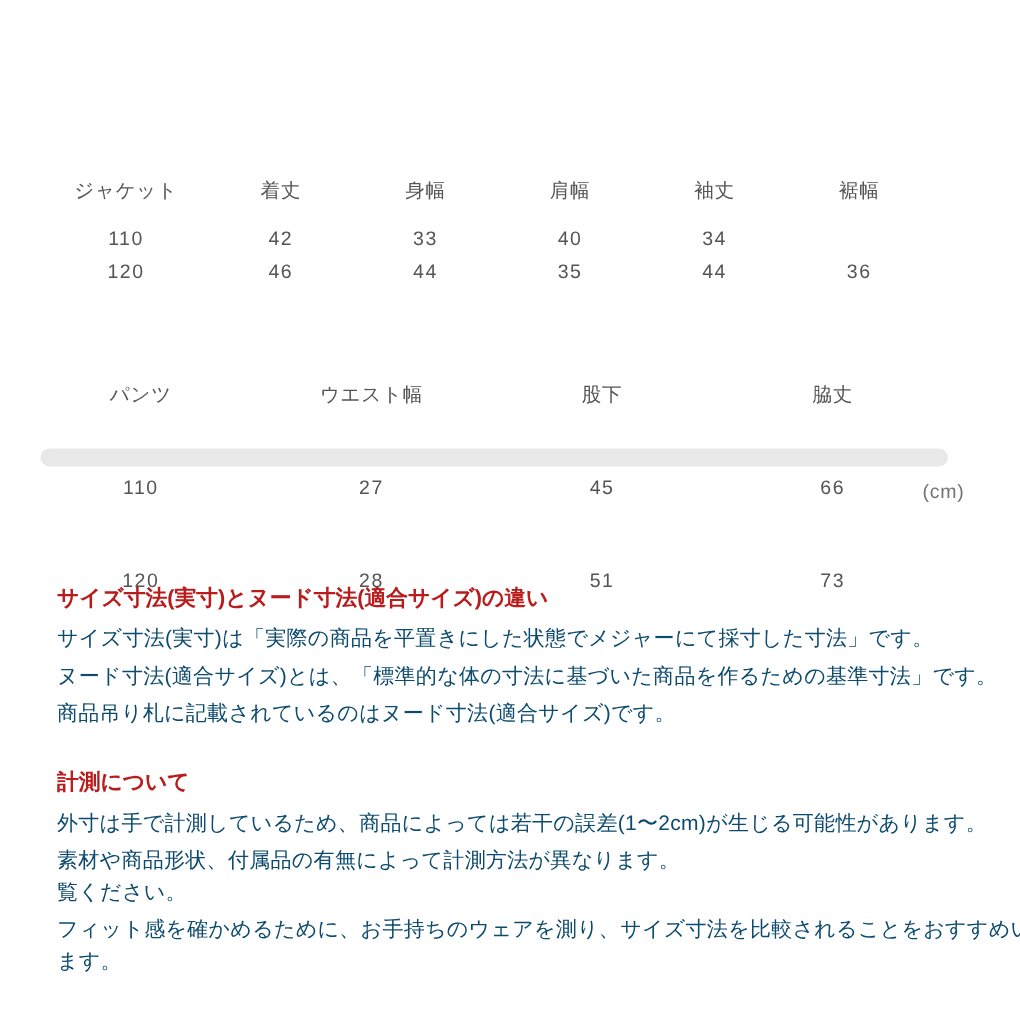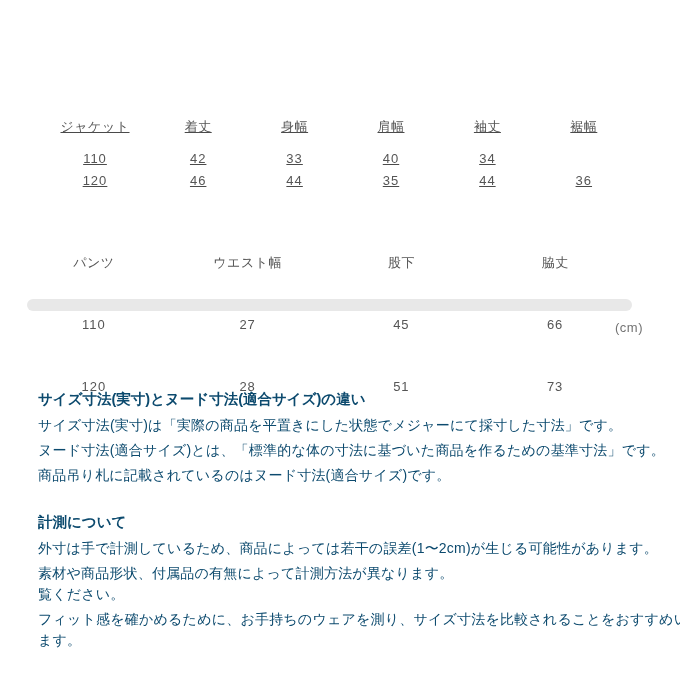--- a/index.html
+++ b/index.html
@@ -6,21 +6,21 @@
   .page {
     position: relative;
     width: 680px;
     height: 680px;
     background: #ffffff;
     overflow: hidden;
     font-family: "Liberation Sans", sans-serif;
     color: #4a4a4a;
   }
   .size-table { position: absolute; }
-  .size-table.jacket { top: 116px; left: 40px; width: 592px; text-decoration: underline; }
+  .size-table.jacket { top: 116px; left: 29px; width: 592px; }
   .size-table.pants  { top: 212px; left: 17px; width: 615px; }
   .trow {
     display: grid;
     height: 22px;
     line-height: 22px;
     font-size: 13px;
     color: #555555;
     text-align: center;
     letter-spacing: 1px;
     white-space: nowrap;
@@ -46,21 +46,21 @@
     letter-spacing: 0.5px;
   }
   .text-section { position: absolute; left: 38px; right: 20px; }
   .text-section.s1 { top: 387px; }
   .text-section.s2 { top: 510px; }
   .text-section h2 {
     margin: 0;
     font-size: 14.5px;
     line-height: 24px;
     font-weight: bold;
-    color: #0c4a6e;
+    color: #b91c1c;
     white-space: nowrap;
   }
   .line {
     font-size: 14px;
     line-height: 21px;
     color: #0c4a6e;
     letter-spacing: 0.2px;
     white-space: nowrap;
   }
   .line.para { margin-top: 4px; }

